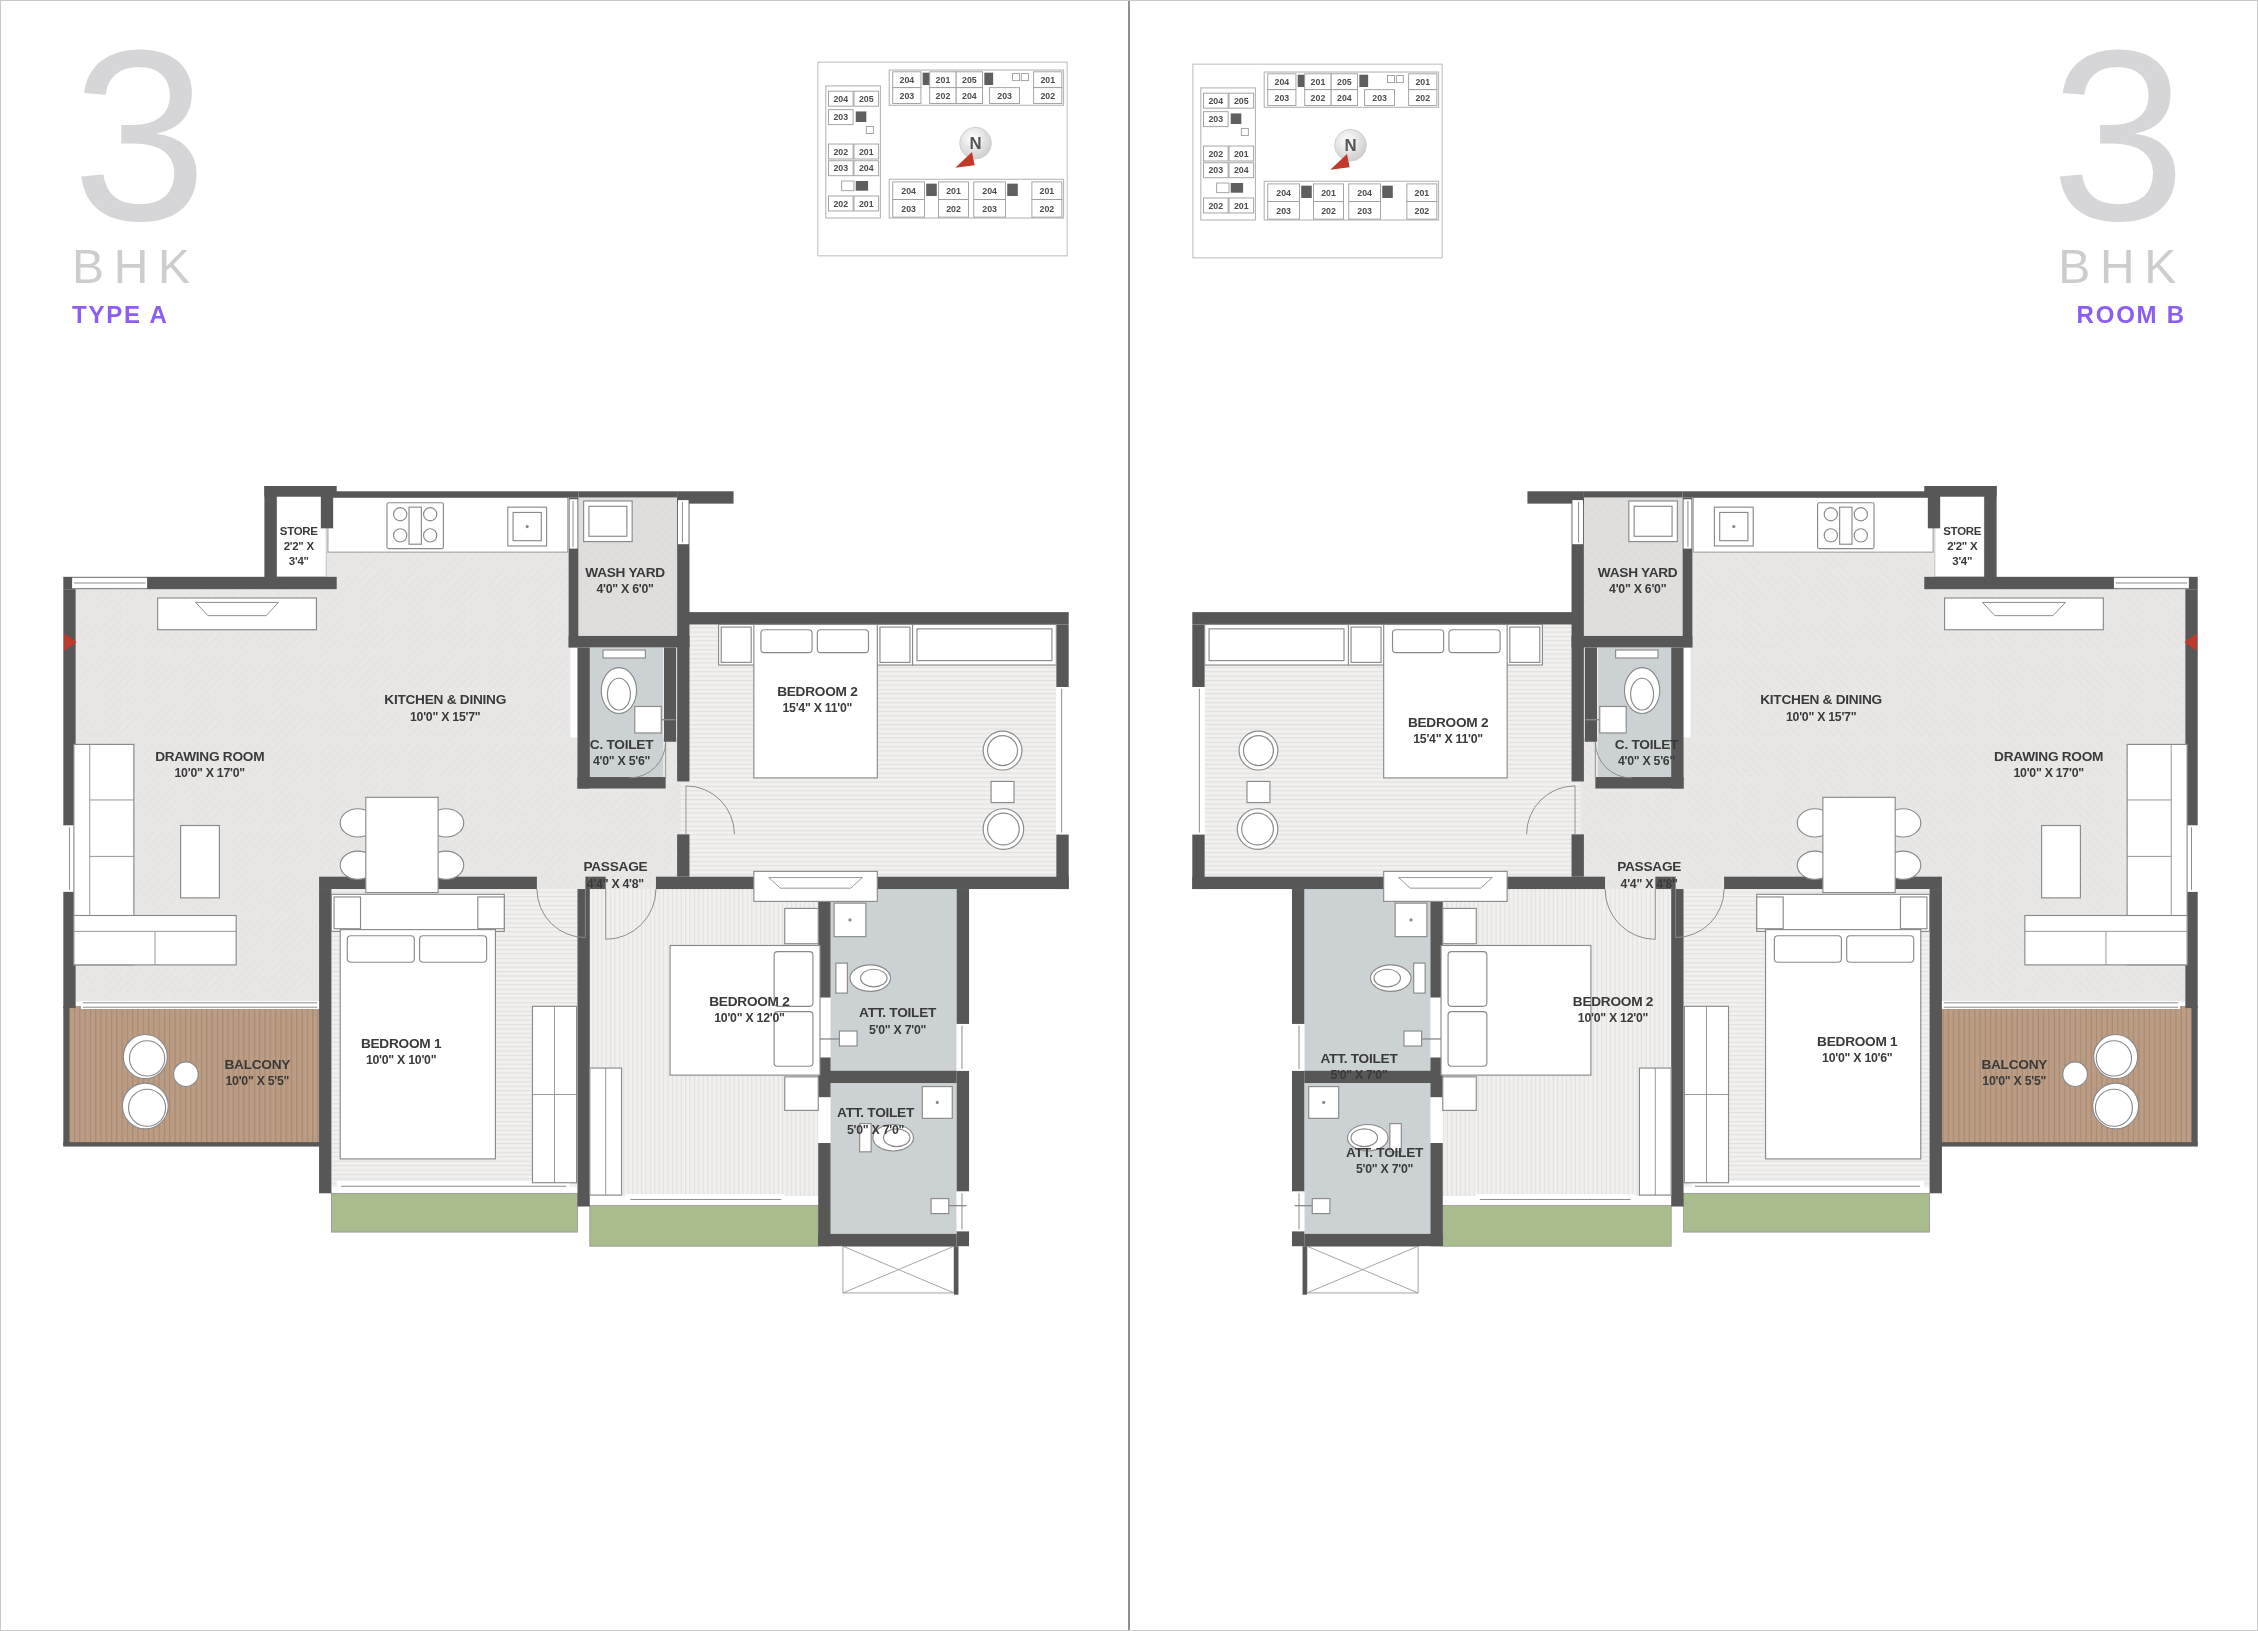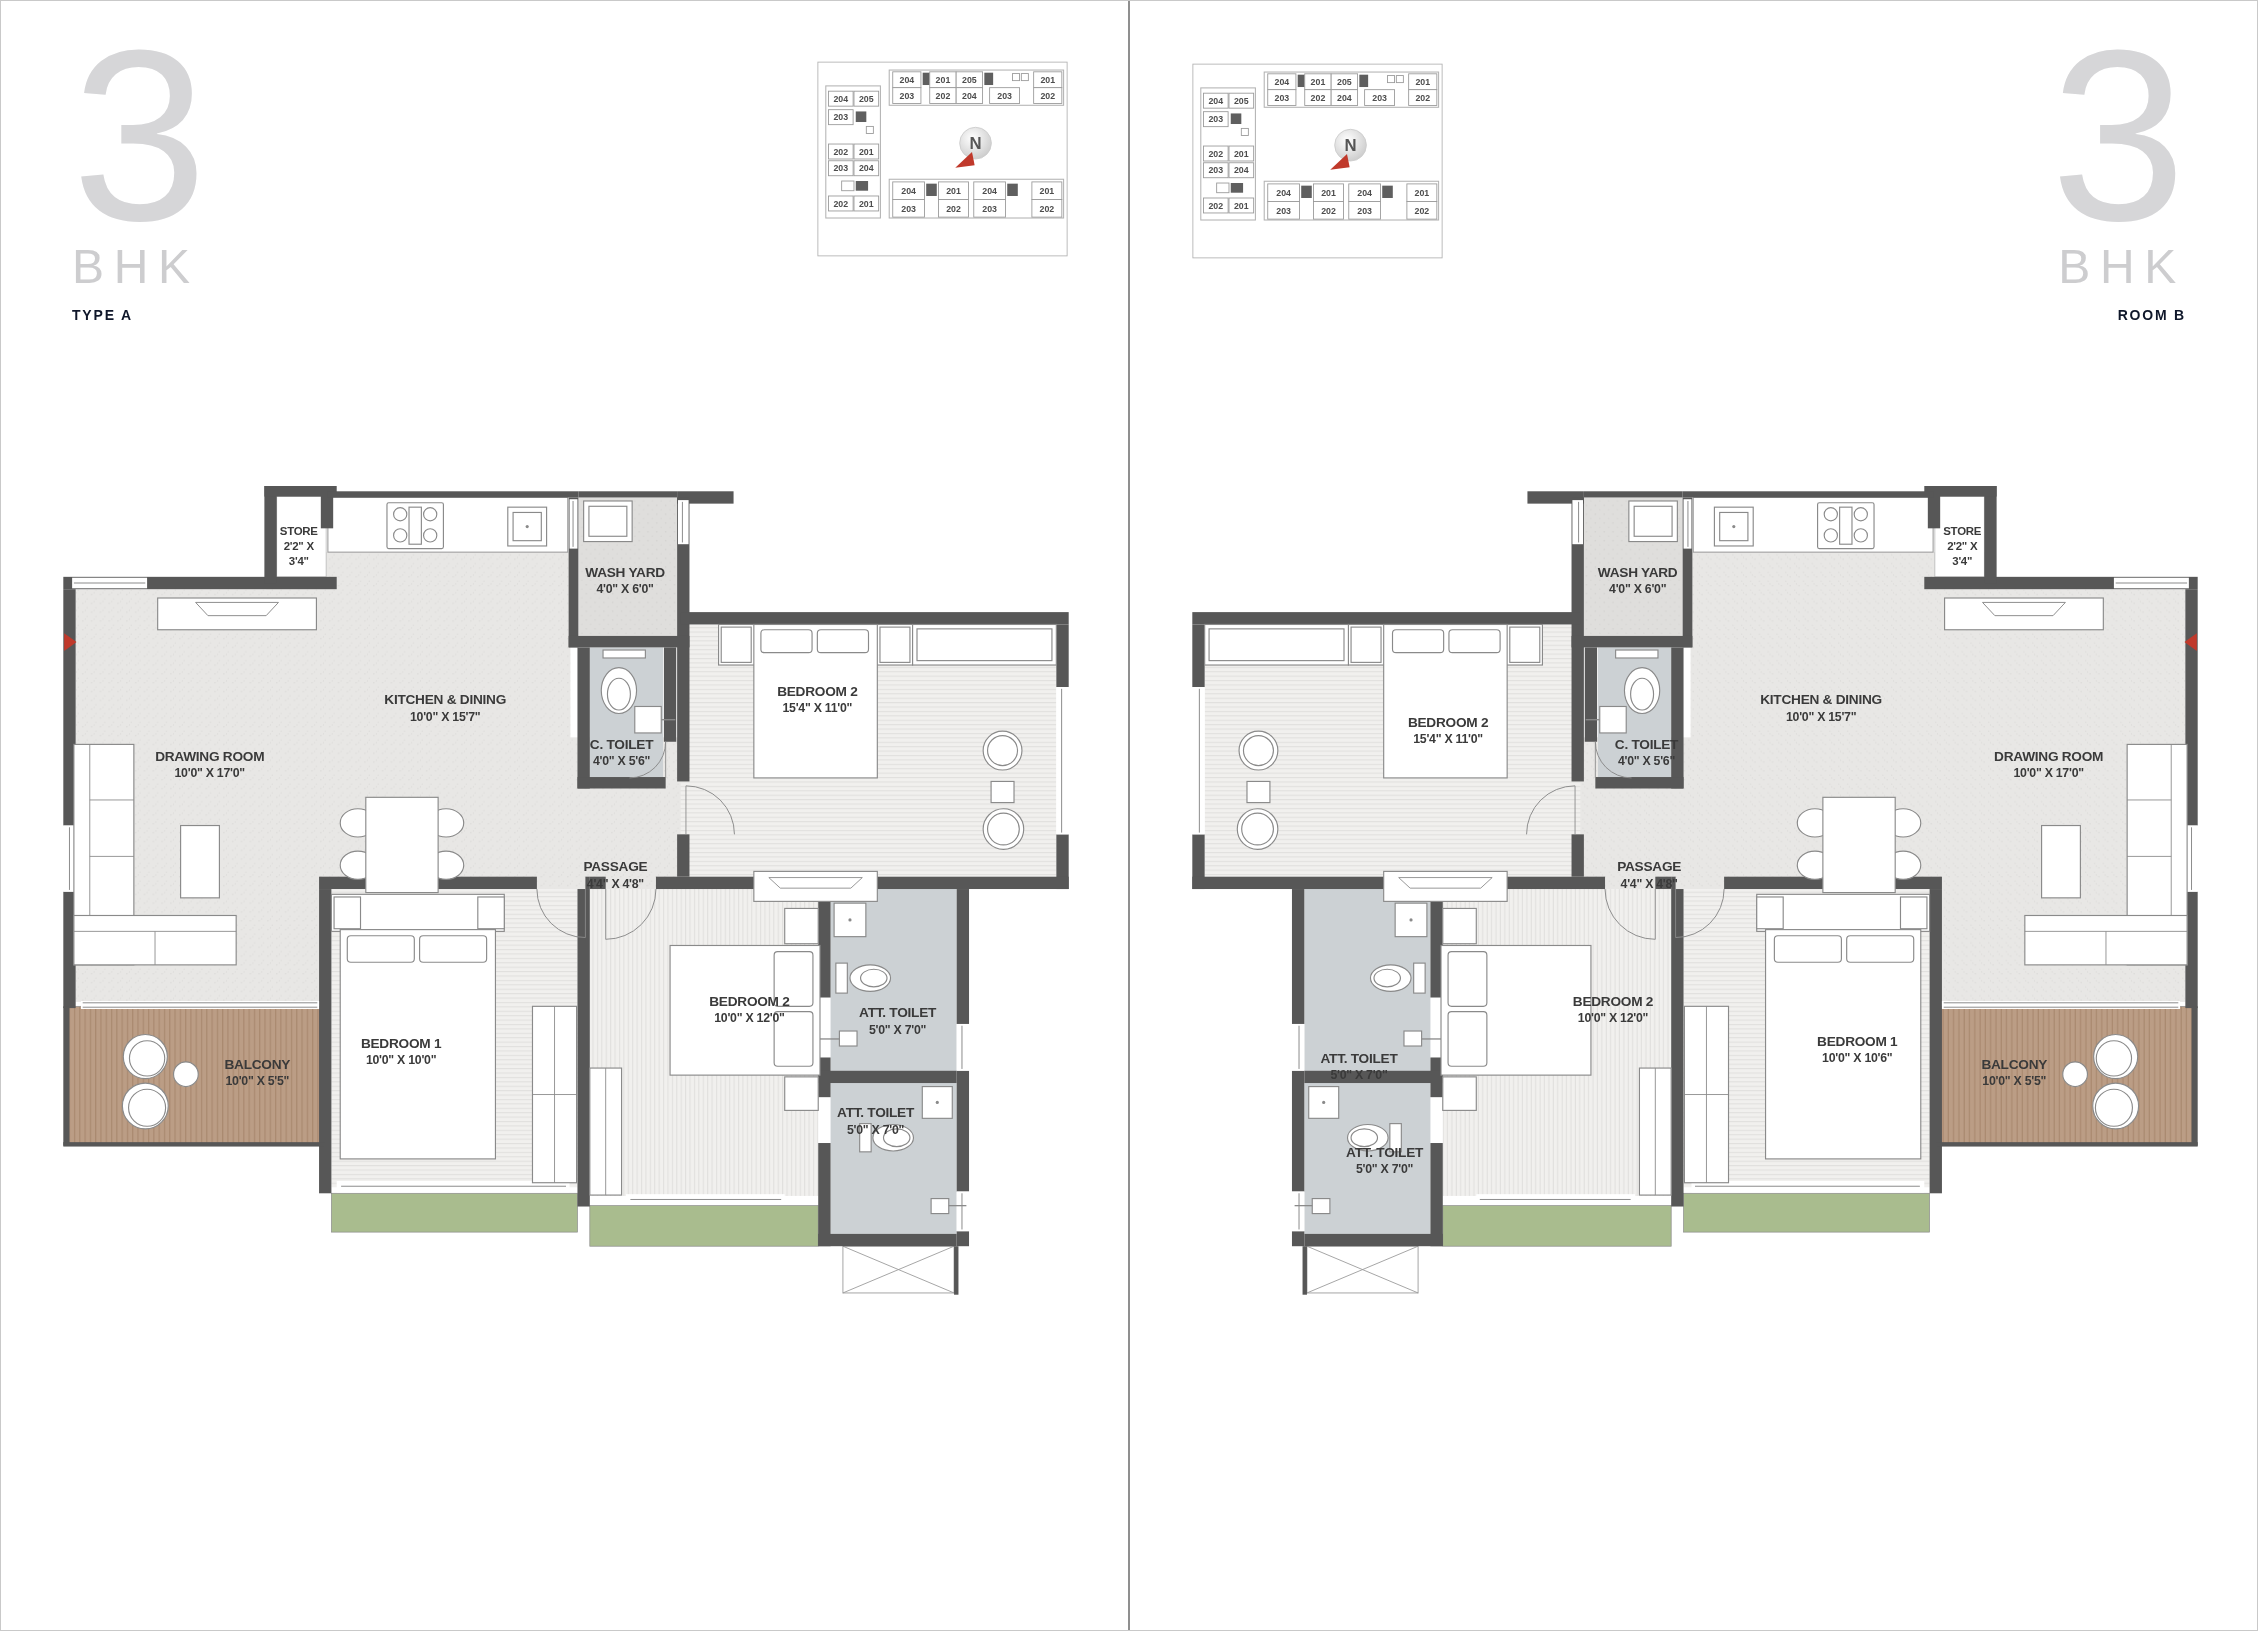--- a/index.html
+++ b/index.html
@@ -5,21 +5,21 @@
   html,body{margin:0;padding:0;background:#fff;}
   .page{position:relative;width:2258px;height:1631px;background:#ffffff;
         font-family:"Liberation Sans",sans-serif;overflow:hidden;
         border:0.9px solid #c9c9c9;box-sizing:border-box;}
   .divider{position:absolute;left:1127px;top:0;width:1.8px;height:1631px;background:#8f8f8f;}
   .brand{position:absolute;top:35px;}
   .brand.left{left:71px;text-align:left;}
   .brand.right{right:71px;text-align:right;}
   .brand .big{font-size:243px;line-height:0.82;font-weight:400;color:#d6d6d8;}
   .brand .sub{font-size:48px;font-weight:400;color:#cdcdcf;letter-spacing:9.7px;margin-top:4px;}
-  .brand .type{font-size:14px;font-weight:700;color:#0f172a;letter-spacing:1.8px;margin-top:13px;}
+  .brand .type{font-size:24px;font-weight:700;color:#8b5cf6;letter-spacing:1.8px;margin-top:7px;}
   svg{position:absolute;overflow:visible;}
   svg text{font-family:"Liberation Sans",sans-serif;}
   .rl{font-size:15.5px;font-weight:700;fill:#3a3a3a;text-anchor:middle;letter-spacing:-0.3px;}
   .rd{font-size:14px;font-weight:700;fill:#3a3a3a;text-anchor:middle;letter-spacing:-0.3px;}
   .rs{font-size:13px;font-weight:700;fill:#3a3a3a;text-anchor:middle;letter-spacing:-0.3px;}
   .ct{font-size:10px;font-weight:700;fill:#4d4d4d;text-anchor:middle;}
   .cell{fill:#ffffff;stroke:#9a9a9a;stroke-width:1;}
   .core{fill:#5f5f5f;}
   .kbox{fill:#ffffff;stroke:#b3b3b3;stroke-width:1.2;}
   .wall{fill:#575757;}

